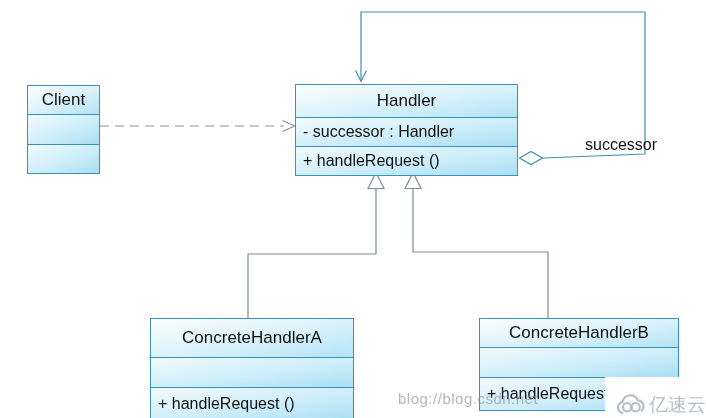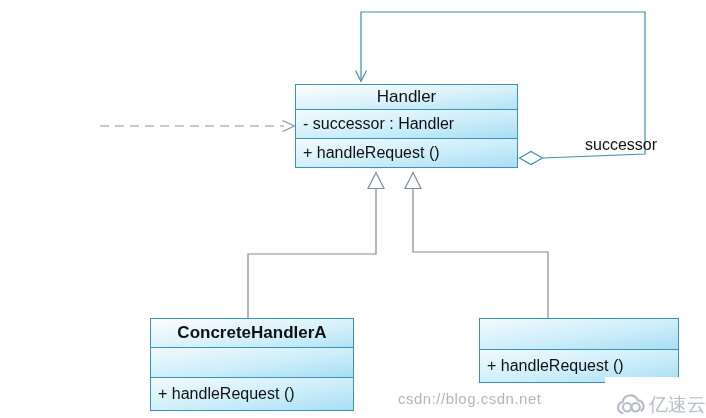--- a/index.html
+++ b/index.html
@@ -92,42 +92,48 @@
       <path d="M376 189 L376 254 L248 254 L248 318" fill="none" stroke="#8089a0" stroke-width="1.2"></path>
       <polygon points="376,172.5 368,188.5 384,188.5" fill="#ffffff" stroke="#8089a0" stroke-width="1.2"></polygon>
     </g>
 
     <g>
       <path d="M413 189 L413 252 L548 252 L548 318" fill="none" stroke="#8089a0" stroke-width="1.2"></path>
       <polygon points="413,172.5 405,188.5 421,188.5" fill="#ffffff" stroke="#8089a0" stroke-width="1.2"></polygon>
     </g>
   </svg>
 
+  <div class="uml-class" style="left:27px;top:85px;width:73px;">
+    <div class="uml-row uml-title" style="height:28px;">Client</div>
+    <div class="uml-row uml-member" style="height:30px;"></div>
+    <div class="uml-row uml-member" style="height:29px;"></div>
+  </div>
 
   <div class="uml-class" style="left:295px;top:84px;width:223px;">
-    <div class="uml-row uml-title" style="height:24px;">Handler</div>
+    <div class="uml-row uml-title" style="height:32px;">Handler</div>
     <div class="uml-row uml-member" style="height:29px;">- successor : Handler</div>
     <div class="uml-row uml-member" style="height:29px;">+ handleRequest ()</div>
   </div>
 
   <div class="uml-class" style="left:150px;top:318px;width:204px;">
-    <div class="uml-row uml-title" style="height:28px;font-weight:bold;">ConcreteHandlerA</div>
+    <div class="uml-row uml-title" style="height:38px;">ConcreteHandlerA</div>
     <div class="uml-row uml-member" style="height:30px;"></div>
     <div class="uml-row uml-member" style="height:33px;">+ handleRequest ()</div>
   </div>
 
   <div class="uml-class" style="left:479px;top:318px;width:200px;">
+    <div class="uml-row uml-title" style="height:28px;">ConcreteHandlerB</div>
     <div class="uml-row uml-member" style="height:30px;"></div>
     <div class="uml-row uml-member" style="height:33px;">+ handleRequest ()</div>
   </div>
 
   <div class="edge-label" style="left:546px;top:136px;margin-left:39px;">successor</div>
 
   <div class="wm-url">
-    <span>csdn://</span><span class="host">blog.csdn.net</span>
+    <span>blog://</span><span class="host">blog.csdn.net</span>
   </div>
 
   <div class="wm-logo">
     <svg width="32" height="26" viewBox="0 0 32 26">
       <path d="M7.5 21 A5.5 5.5 0 0 1 7.5 10.2 A8 8 0 0 1 22.8 8.4 A5.8 5.8 0 0 1 26.5 18.6" fill="none" stroke="#b7bdc7" stroke-width="2.2" stroke-linecap="round"></path>
       <circle cx="12.2" cy="15.2" r="4.2" fill="none" stroke="#b7bdc7" stroke-width="2.2"></circle>
       <circle cx="20.6" cy="15.2" r="4.2" fill="none" stroke="#b7bdc7" stroke-width="2.2"></circle>
     </svg>
     <span class="logo-text">亿速云</span>
   </div>

